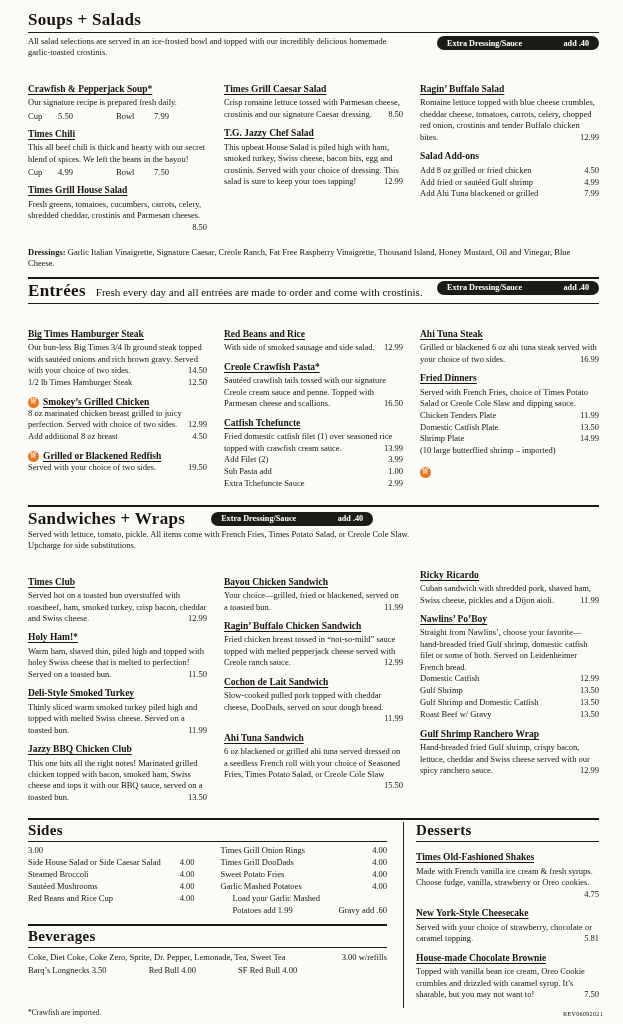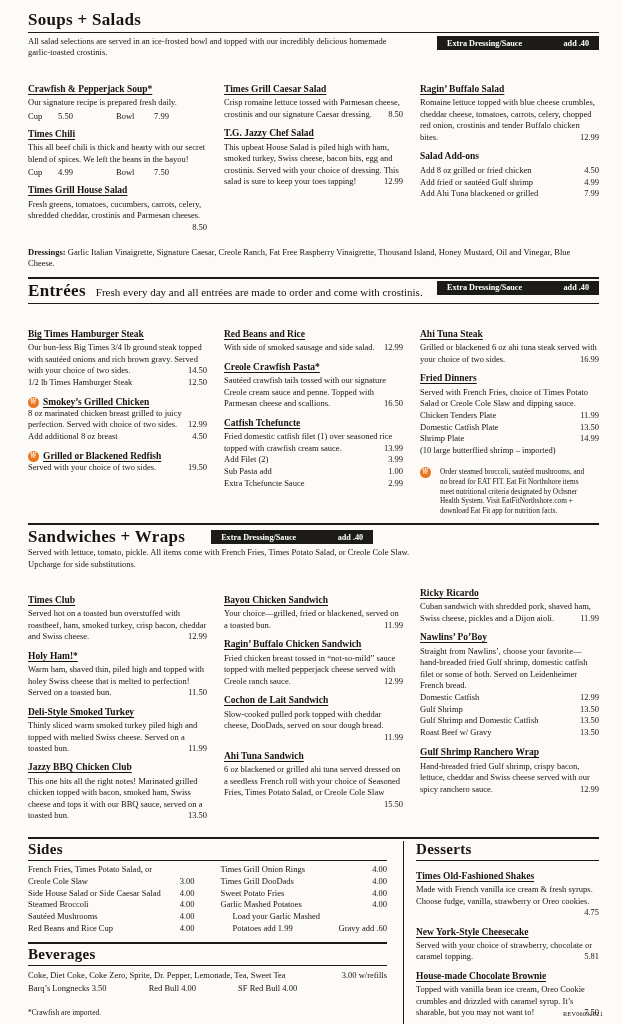--- a/index.html
+++ b/index.html
@@ -5,21 +5,21 @@
   *{margin:0;padding:0;box-sizing:border-box}
   html,body{width:623px;height:1024px}
   body{font-family:"Liberation Serif","DejaVu Serif",serif;color:#17140f;background:#fcfbf7;position:relative;overflow:hidden}
   .page{padding:10px 24px 30px 28px}
   h1.sec{font-size:17px;font-weight:700;letter-spacing:.3px}
   h1.sec.small{font-size:15px}
   .rule{border-top:1.3px solid #1c1a16;margin:2px 0 3px}
   .rule.thick{border-top-width:2px;margin-top:7px;margin-bottom:2px}
   .hdrrow{display:flex;align-items:baseline;gap:10px;margin-top:2px}
   .hintro{font-size:11px}
-  .badge{margin-left:auto;background:#1d1b18;color:#fff;border-radius:0;padding:2.5px 10px;font-size:8.2px;font-weight:700;display:flex;justify-content:space-between;min-width:162px;white-space:nowrap;align-self:flex-start}
+  .badge{margin-left:auto;background:#1d1b18;color:#fff;border-radius:7px;padding:2.5px 10px;font-size:8.2px;font-weight:700;display:flex;justify-content:space-between;min-width:162px;white-space:nowrap;align-self:flex-start}
   .badge.inline{margin-left:16px;align-self:center}
   .introrow{display:flex;margin-top:3px}
   .intro{font-size:8.5px;line-height:1.35;max-width:378px}
   .cols3{display:grid;grid-template-columns:1fr 1fr 1fr;column-gap:17px;align-items:start;margin-top:18px}
   .item{margin-bottom:8px}
   .iname{font-size:9.5px;font-weight:700;text-decoration:underline;text-underline-offset:1.5px;margin:7px 0 2.5px;line-height:1.15}
   .iname.noul{text-decoration:none}
   .desc{font-size:8.5px;line-height:1.35;overflow:hidden}
   .pr{float:right;padding-left:6px}
   .prow{display:flex;justify-content:space-between;align-items:flex-end;font-size:8.5px;line-height:1.4}
@@ -202,21 +202,20 @@
               <span>13.50</span>
             </div>
           <div class="prow">
               <span>Shrimp Plate</span>
               <span>14.99</span>
             </div>
           <p class="desc">(10 large butterflied shrimp – imported)</p>
         </div>
         <div class="note">
           <span class="ef">eat fit</span>
-          <span>Order steamed broccoli, sautéed mushrooms, and no bread for EAT FIT. Eat Fit Northshore items meet nutritional criteria designated by Ochsner Health System.  Visit EatFitNorthshore.com + download Eat Fit app for nutrition facts.</span>
         </div>
       </div>
     </div>
   </div>
 
   <div>
     <div class="rule thick"></div>
     <div class="hdrrow">
       <h1 class="sec">Sandwiches + Wraps</h1>
       <span class="badge inline" style="margin-left:16px">
@@ -297,21 +296,20 @@
 
   <div class="rule thick"></div>
   <div class="bottom">
     <div class="bleft">
       <div>
         <h1 class="sec small">Sides</h1>
         <div class="rule"></div>
         <div class="sides2">
           <div>
             <div class="prow">
-                <span style="max-width:140px">French Fries, Times Potato Salad, or Creole Cole Slaw</span>
                 <span>3.00</span>
               </div>
             <div class="prow">
                 <span style="max-width:140px">Side House Salad or Side Caesar Salad</span>
                 <span>4.00</span>
               </div>
             <div class="prow">
                 <span>Steamed  Broccoli</span>
                 <span>4.00</span>
               </div>

